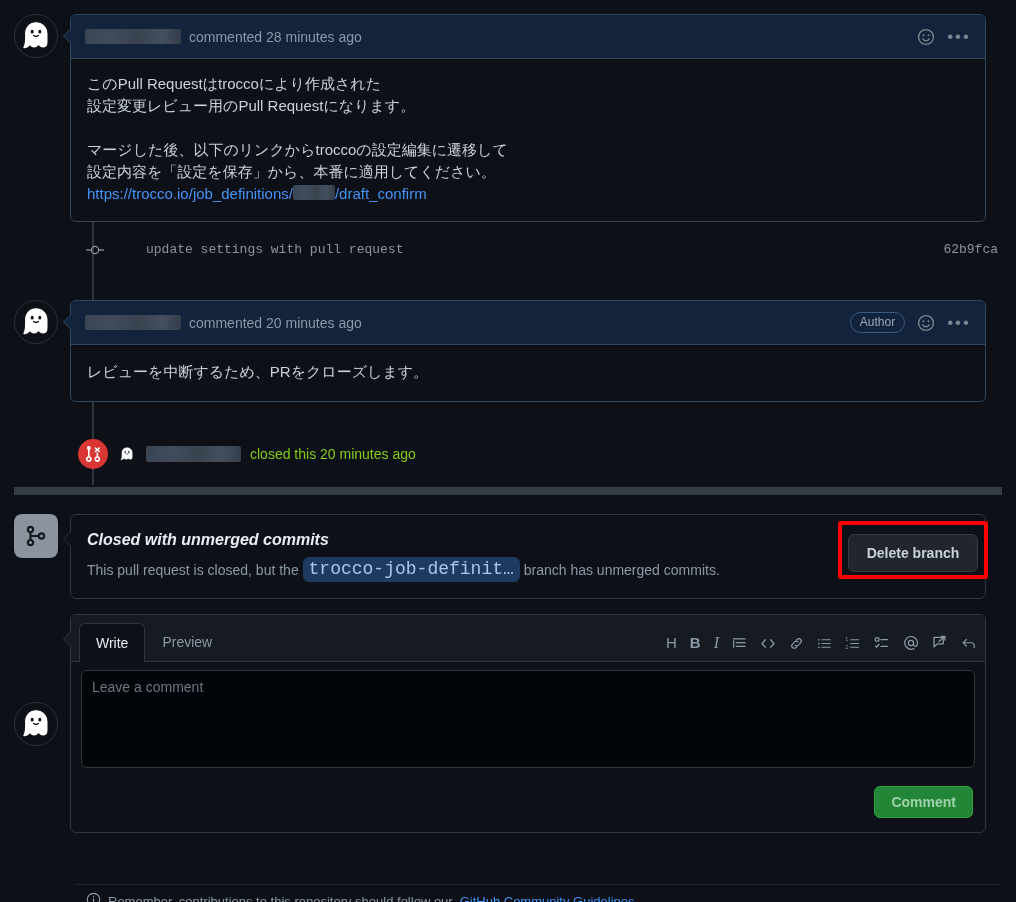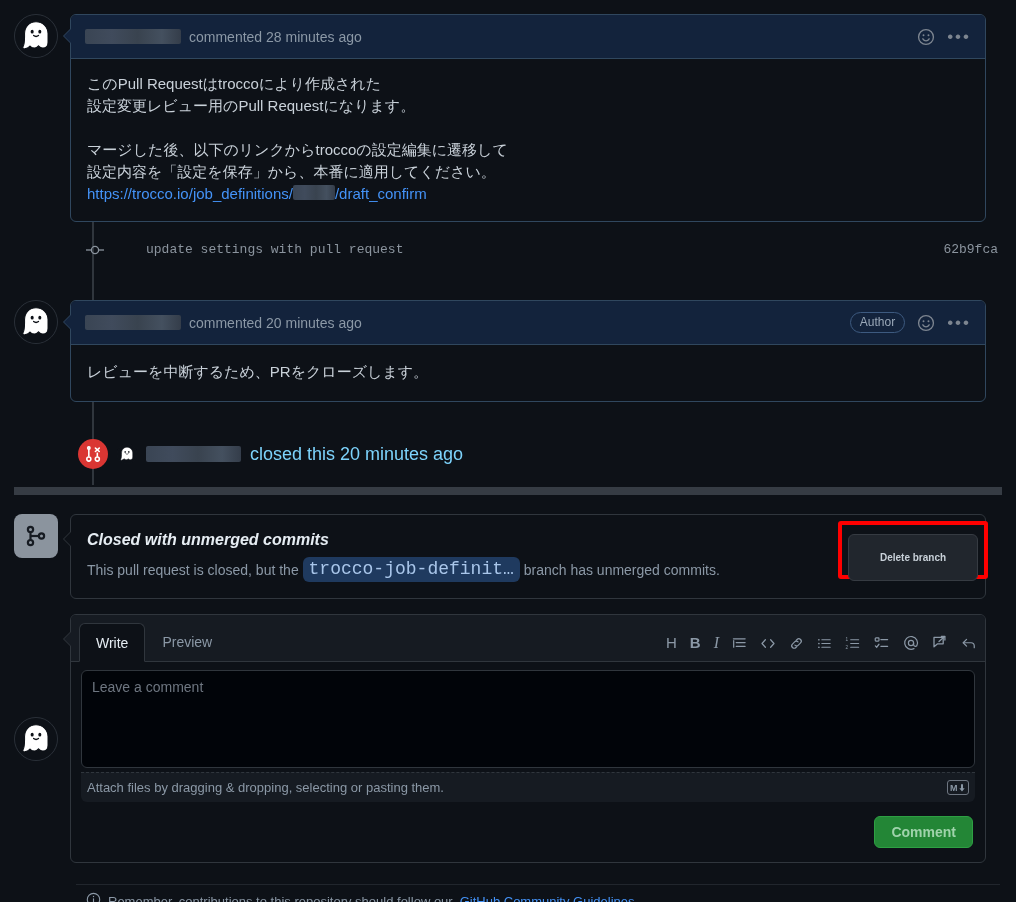--- a/index.html
+++ b/index.html
@@ -104,21 +104,21 @@
     font-size: 13px; color: #8b949e;
   }
 
   
   .event-row { position: absolute; display: flex; align-items: center; gap: 9px; }
   .event-icon {
     width: 30px; height: 30px; border-radius: 50%;
     background: #da3633; display: flex; align-items: center; justify-content: center;
     flex: none;
   }
-  .event-text { font-size: 18px; color: #7dd3fc; }
+  .event-text { font-size: 14px; color: #84cc16; }
 
   
   .sep-bar {
     position: absolute; left: 14px; right: 14px;
     height: 8px; background: #363c44; border-radius: 0;
   }
 
   
   .merge-wrap { position: absolute; display: flex; align-items: flex-start; }
   .merge-sq {
@@ -150,22 +150,22 @@
   .branch-chip {
     display: inline-block;
     background: #1f3a5f; color: #a9c6ea;
     font-family: "Liberation Mono", monospace;
     font-size: 18px; padding: 2px 6px; border-radius: 6px;
     vertical-align: 1px;
   }
   .btn {
     border: 1px solid #363b42; border-radius: 6px;
     background: #21262d; color: #c9d1d9;
-    font-size: 10px; font-weight: bold;
-    padding: 17px 14px; cursor: pointer;
+    font-size: 14px; font-weight: bold;
+    padding: 10px 14px; cursor: pointer;
     font-family: "Liberation Sans", sans-serif;
   }
   .delete-branch-hl {
     position: absolute; border: 4px solid #ff0000; border-radius: 3px;
     padding: 0; background: transparent;
   }
 
   
   .composer-wrap { position: absolute; display: flex; align-items: center; }
   .composer {
@@ -473,29 +473,20 @@
             <svg width="16" height="15" viewBox="0 0 16 16" stroke="currentColor" stroke-width="1.3" fill="none" stroke-linecap="round" stroke-linejoin="round">
               <polyline points="5.4,3.6 1.8,7.2 5.4,10.8"></polyline>
               <path d="M2 7.2h8.2a3.4 3.4 0 0 1 3.4 3.4v1.8"></path>
             </svg>
           </span>
         </div>
       </div>
       <div class="ta-area">
         <textarea class="ta" placeholder="Leave a comment" style=""></textarea>
       </div>
-      <div class="attach-bar">
-        <span>Attach files by dragging &amp; dropping, selecting or pasting them.</span>
-        <span class="md-logo">
-          <svg width="16" height="11" viewBox="0 0 16 11" fill="currentColor">
-            <text x="0" y="8.6" font-size="9" font-family="Liberation Sans" font-weight="bold">M</text>
-            <polygon points="11,2.2 11,6.2 9.3,6.2 12,9.4 14.7,6.2 13,6.2 13,2.2"></polygon>
-          </svg>
-        </span>
-      </div>
       <div class="actions">
         <button class="btn-green">Comment</button>
       </div>
     </div>
   </div>
 
   <div class="foot-div" style="top:884px;"></div>
   <div class="foot-note" style="left:86px;top:892px;">
     <span>
       <svg width="15" height="15" viewBox="0 0 16 16" fill="none" stroke="#8b98a6" stroke-width="1.2">

